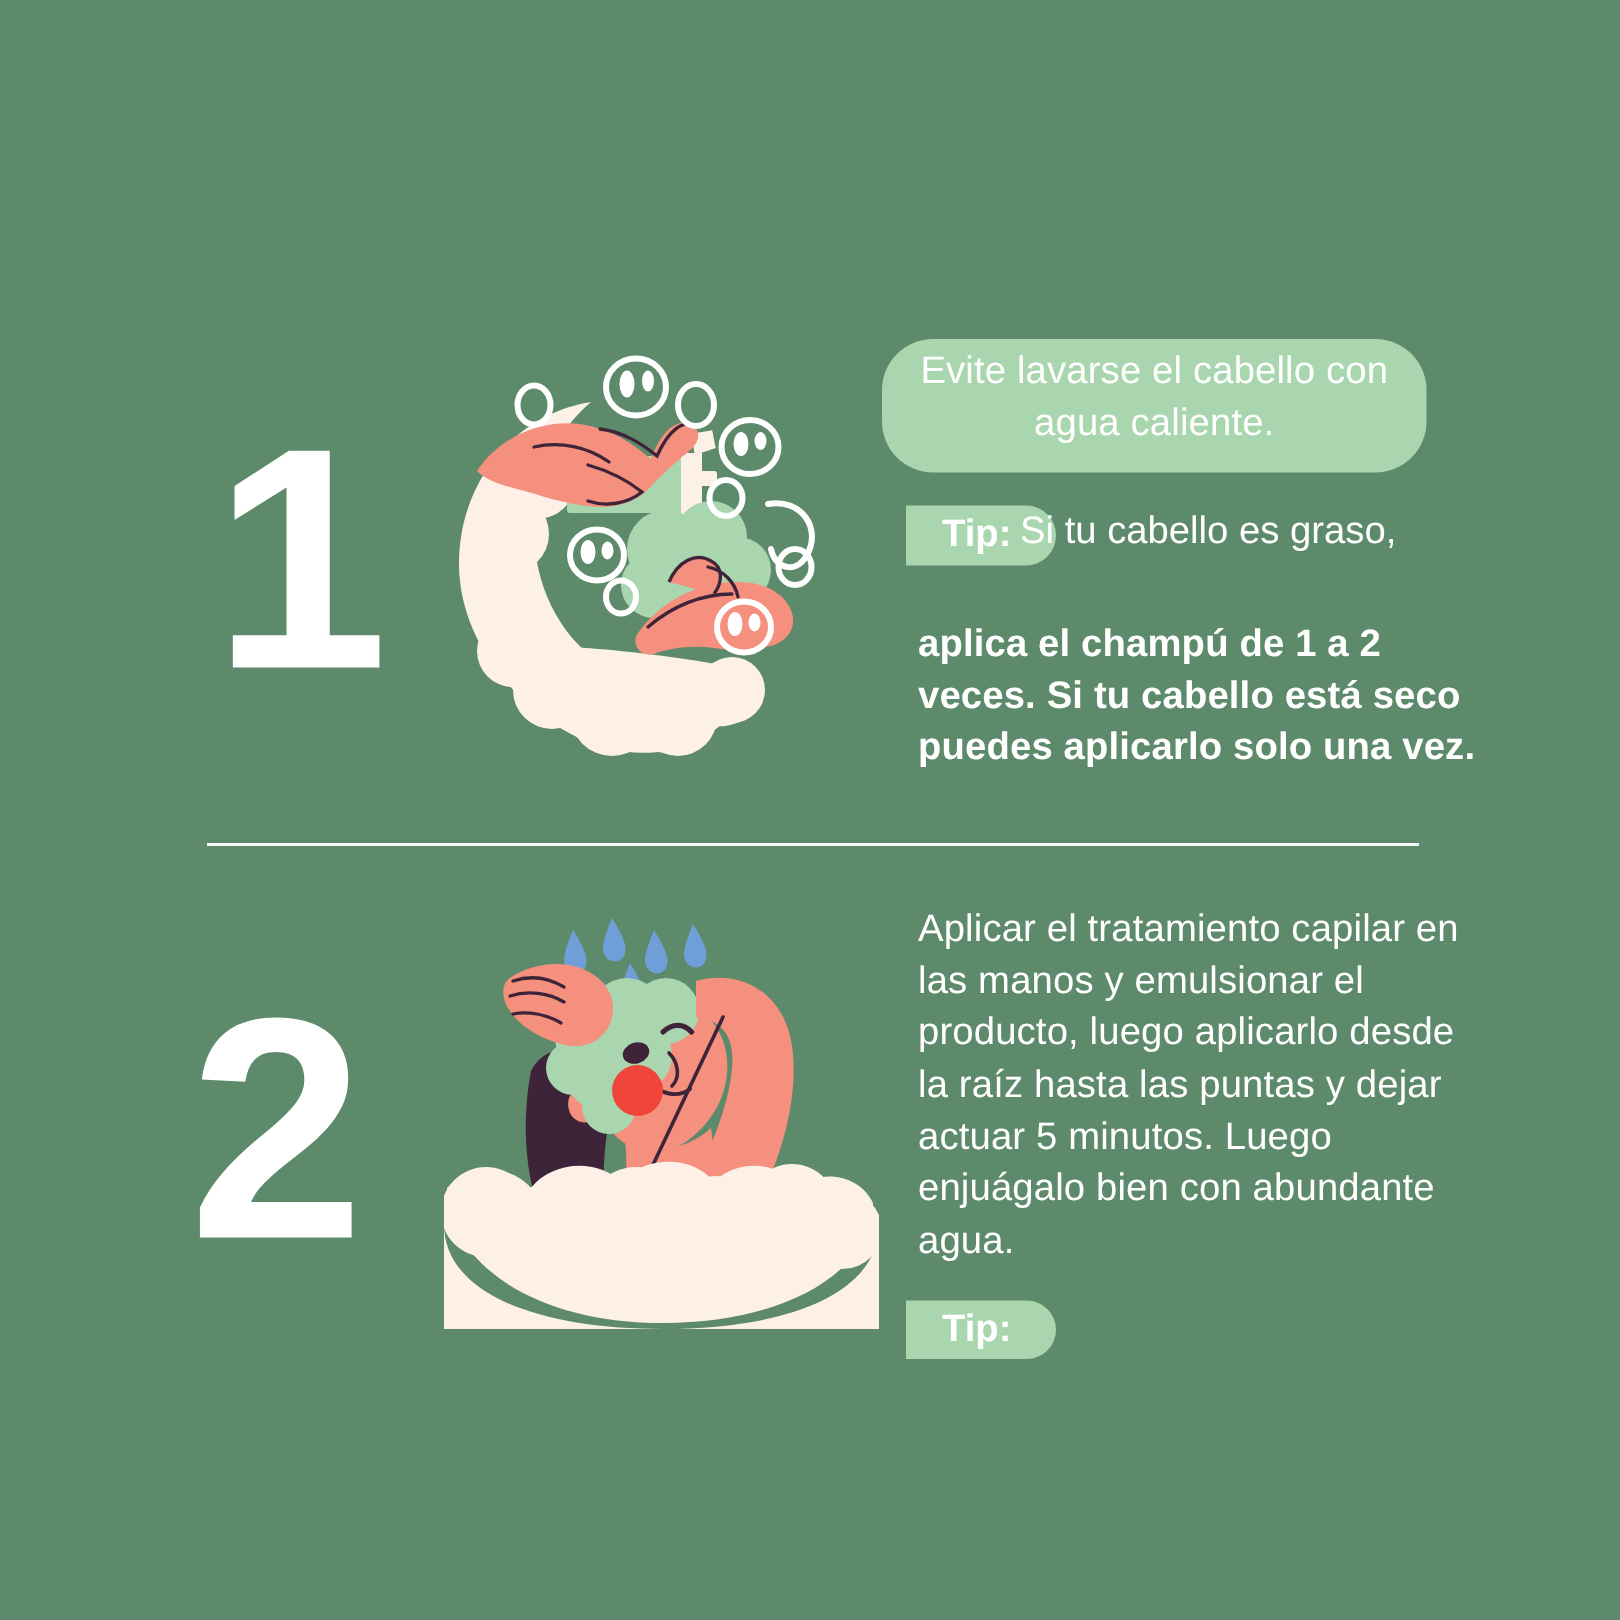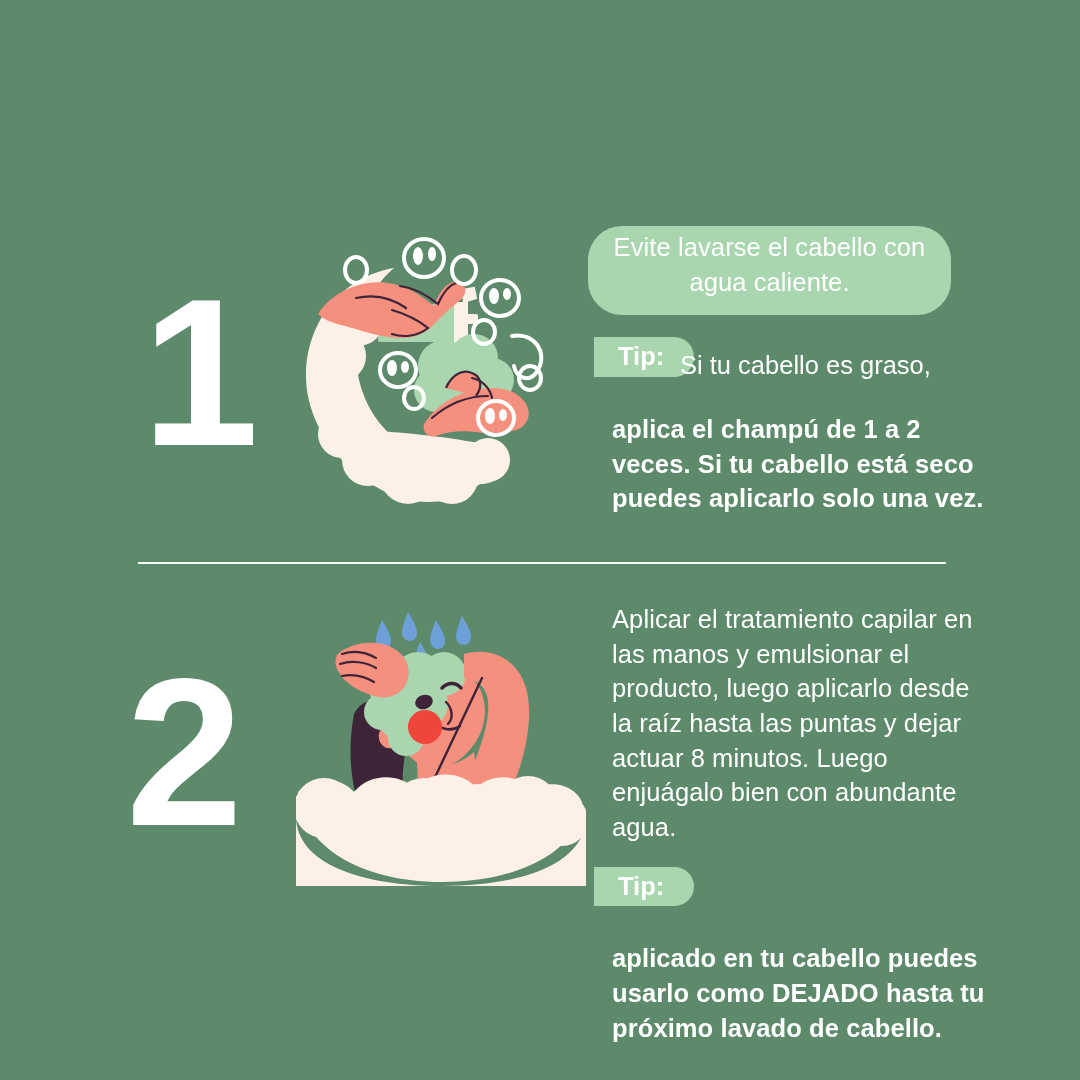--- a/index.html
+++ b/index.html
@@ -104,38 +104,38 @@
   }
   .tip-badge {
     display: inline-block;
     background: #a9d6ae;
     color: #ffffff;
     font-size: 25.5px;
     font-weight: 600;
     line-height: 1.36;
     padding: 2px 30px 3px 24px;
     border-radius: 0 22px 22px 0;
-    margin-left: 6px;
+    margin-left: 16px;
     vertical-align: baseline;
     text-align: center;
   }
   .tip-body {
     color: #ffffff;
     font-size: 25.5px;
     line-height: 1.36;
     font-weight: 700;
     margin: 0;
     padding-left: 24px;
     letter-spacing: 0.1px;
     text-indent: 0;
   }
   .tip-first-line {
     position: absolute;
     left: 92px;
-    top: 11px;
+    top: 0;
     color: #ffffff;
     font-size: 25.5px;
     line-height: 1.36;
     font-weight: 500;
     white-space: nowrap;
   }
   .tip-rest {
     padding-top: 35px;
   }
 
@@ -309,22 +309,21 @@
         <circle cx="76" cy="222" r="32" fill="#fdf1e7"></circle>
         <circle cx="128" cy="216" r="34" fill="#fdf1e7"></circle>
         <circle cx="182" cy="220" r="32" fill="#fdf1e7"></circle>
         <circle cx="232" cy="210" r="30" fill="#fdf1e7"></circle>
         <circle cx="266" cy="224" r="26" fill="#fdf1e7"></circle>
         <path d="M0 220 C0 268 66 290 146 290 C226 290 290 268 290 220 L290 290 L0 290 Z" fill="#fdf1e7"></path>
       </svg>
     </div>
 
     <div class="text-col text-col-2">
-      <p class="para">Aplicar el tratamiento capilar en las manos y emulsionar el producto, luego aplicarlo desde la raíz hasta las puntas y dejar actuar 8 minutos. Luego enjuágalo bien con abundante agua.</p>
+      <p class="para">Aplicar el tratamiento capilar en las manos y emulsionar el producto, luego aplicarlo desde la raíz hasta las puntas y dejar actuar 5 minutos. Luego enjuágalo bien con abundante agua.</p>
 
       <div class="tip-block">
         <span class="tip-badge">Tip:</span>
-        <p class="tip-body tip-rest">aplicado en tu cabello puedes usarlo como DEJADO hasta tu próximo lavado de cabello.</p>
       </div>
     </div>
   </div>
 
 </div>
 
 </body></html>

